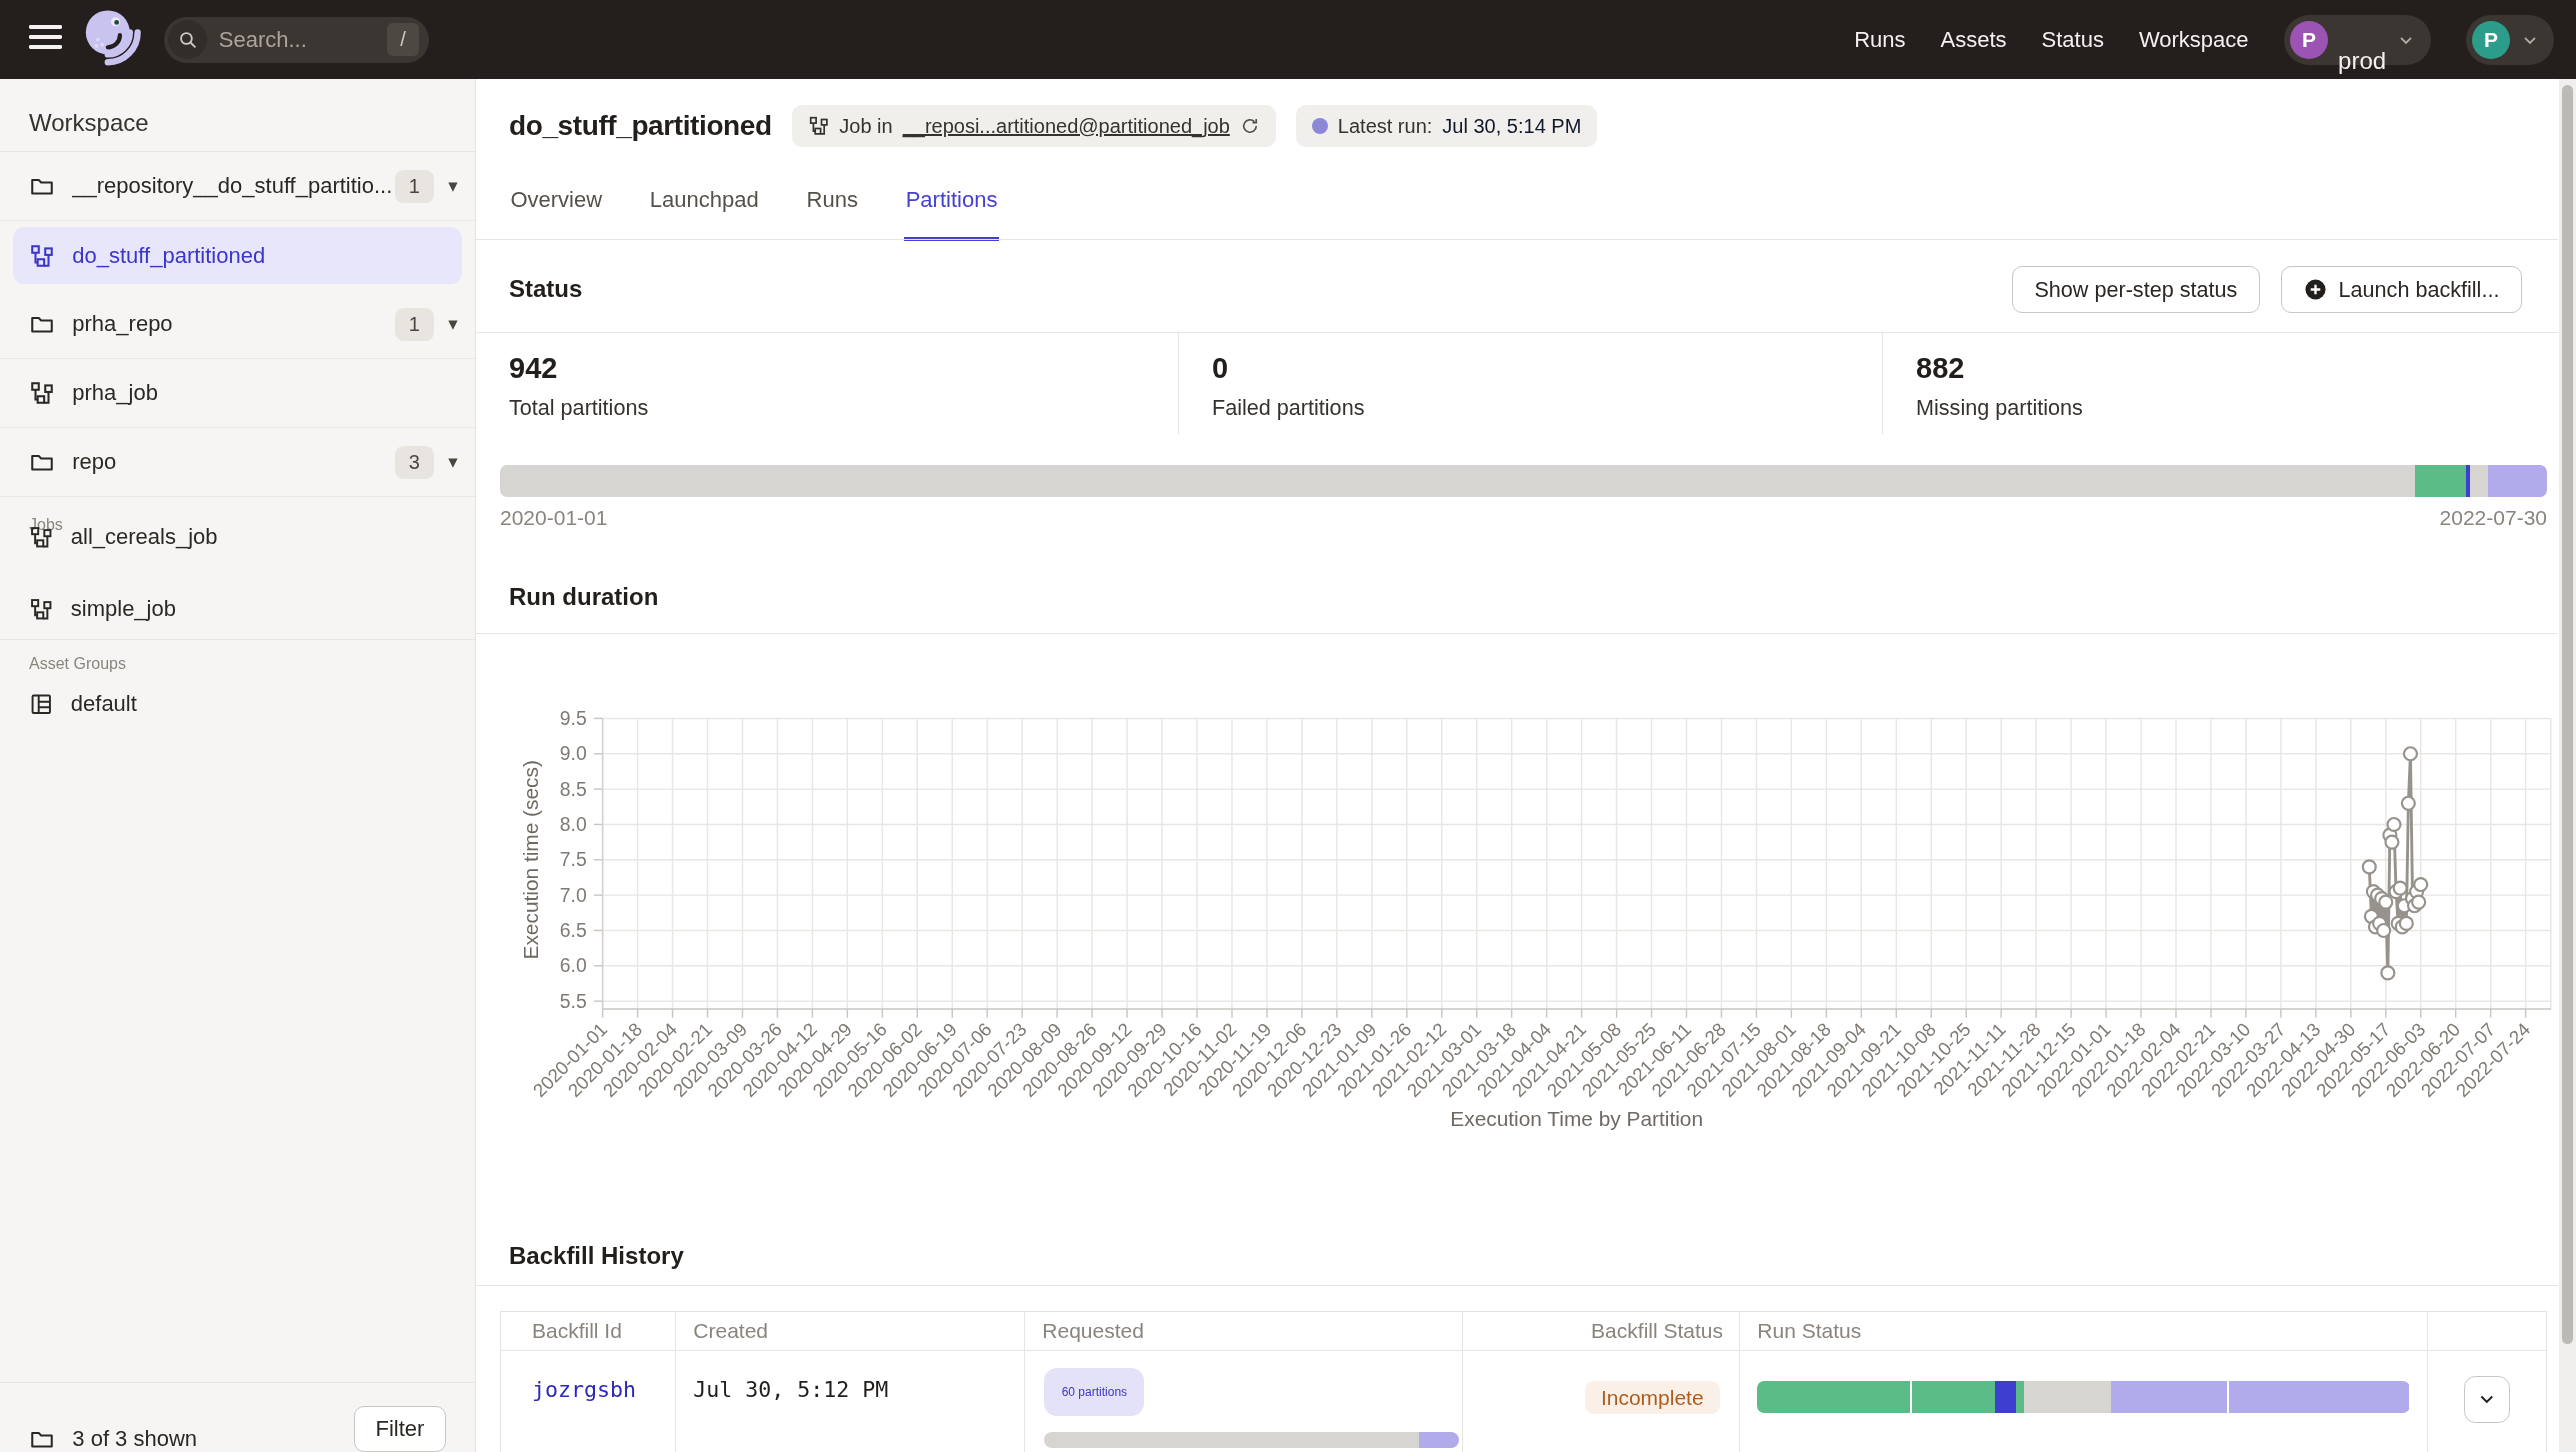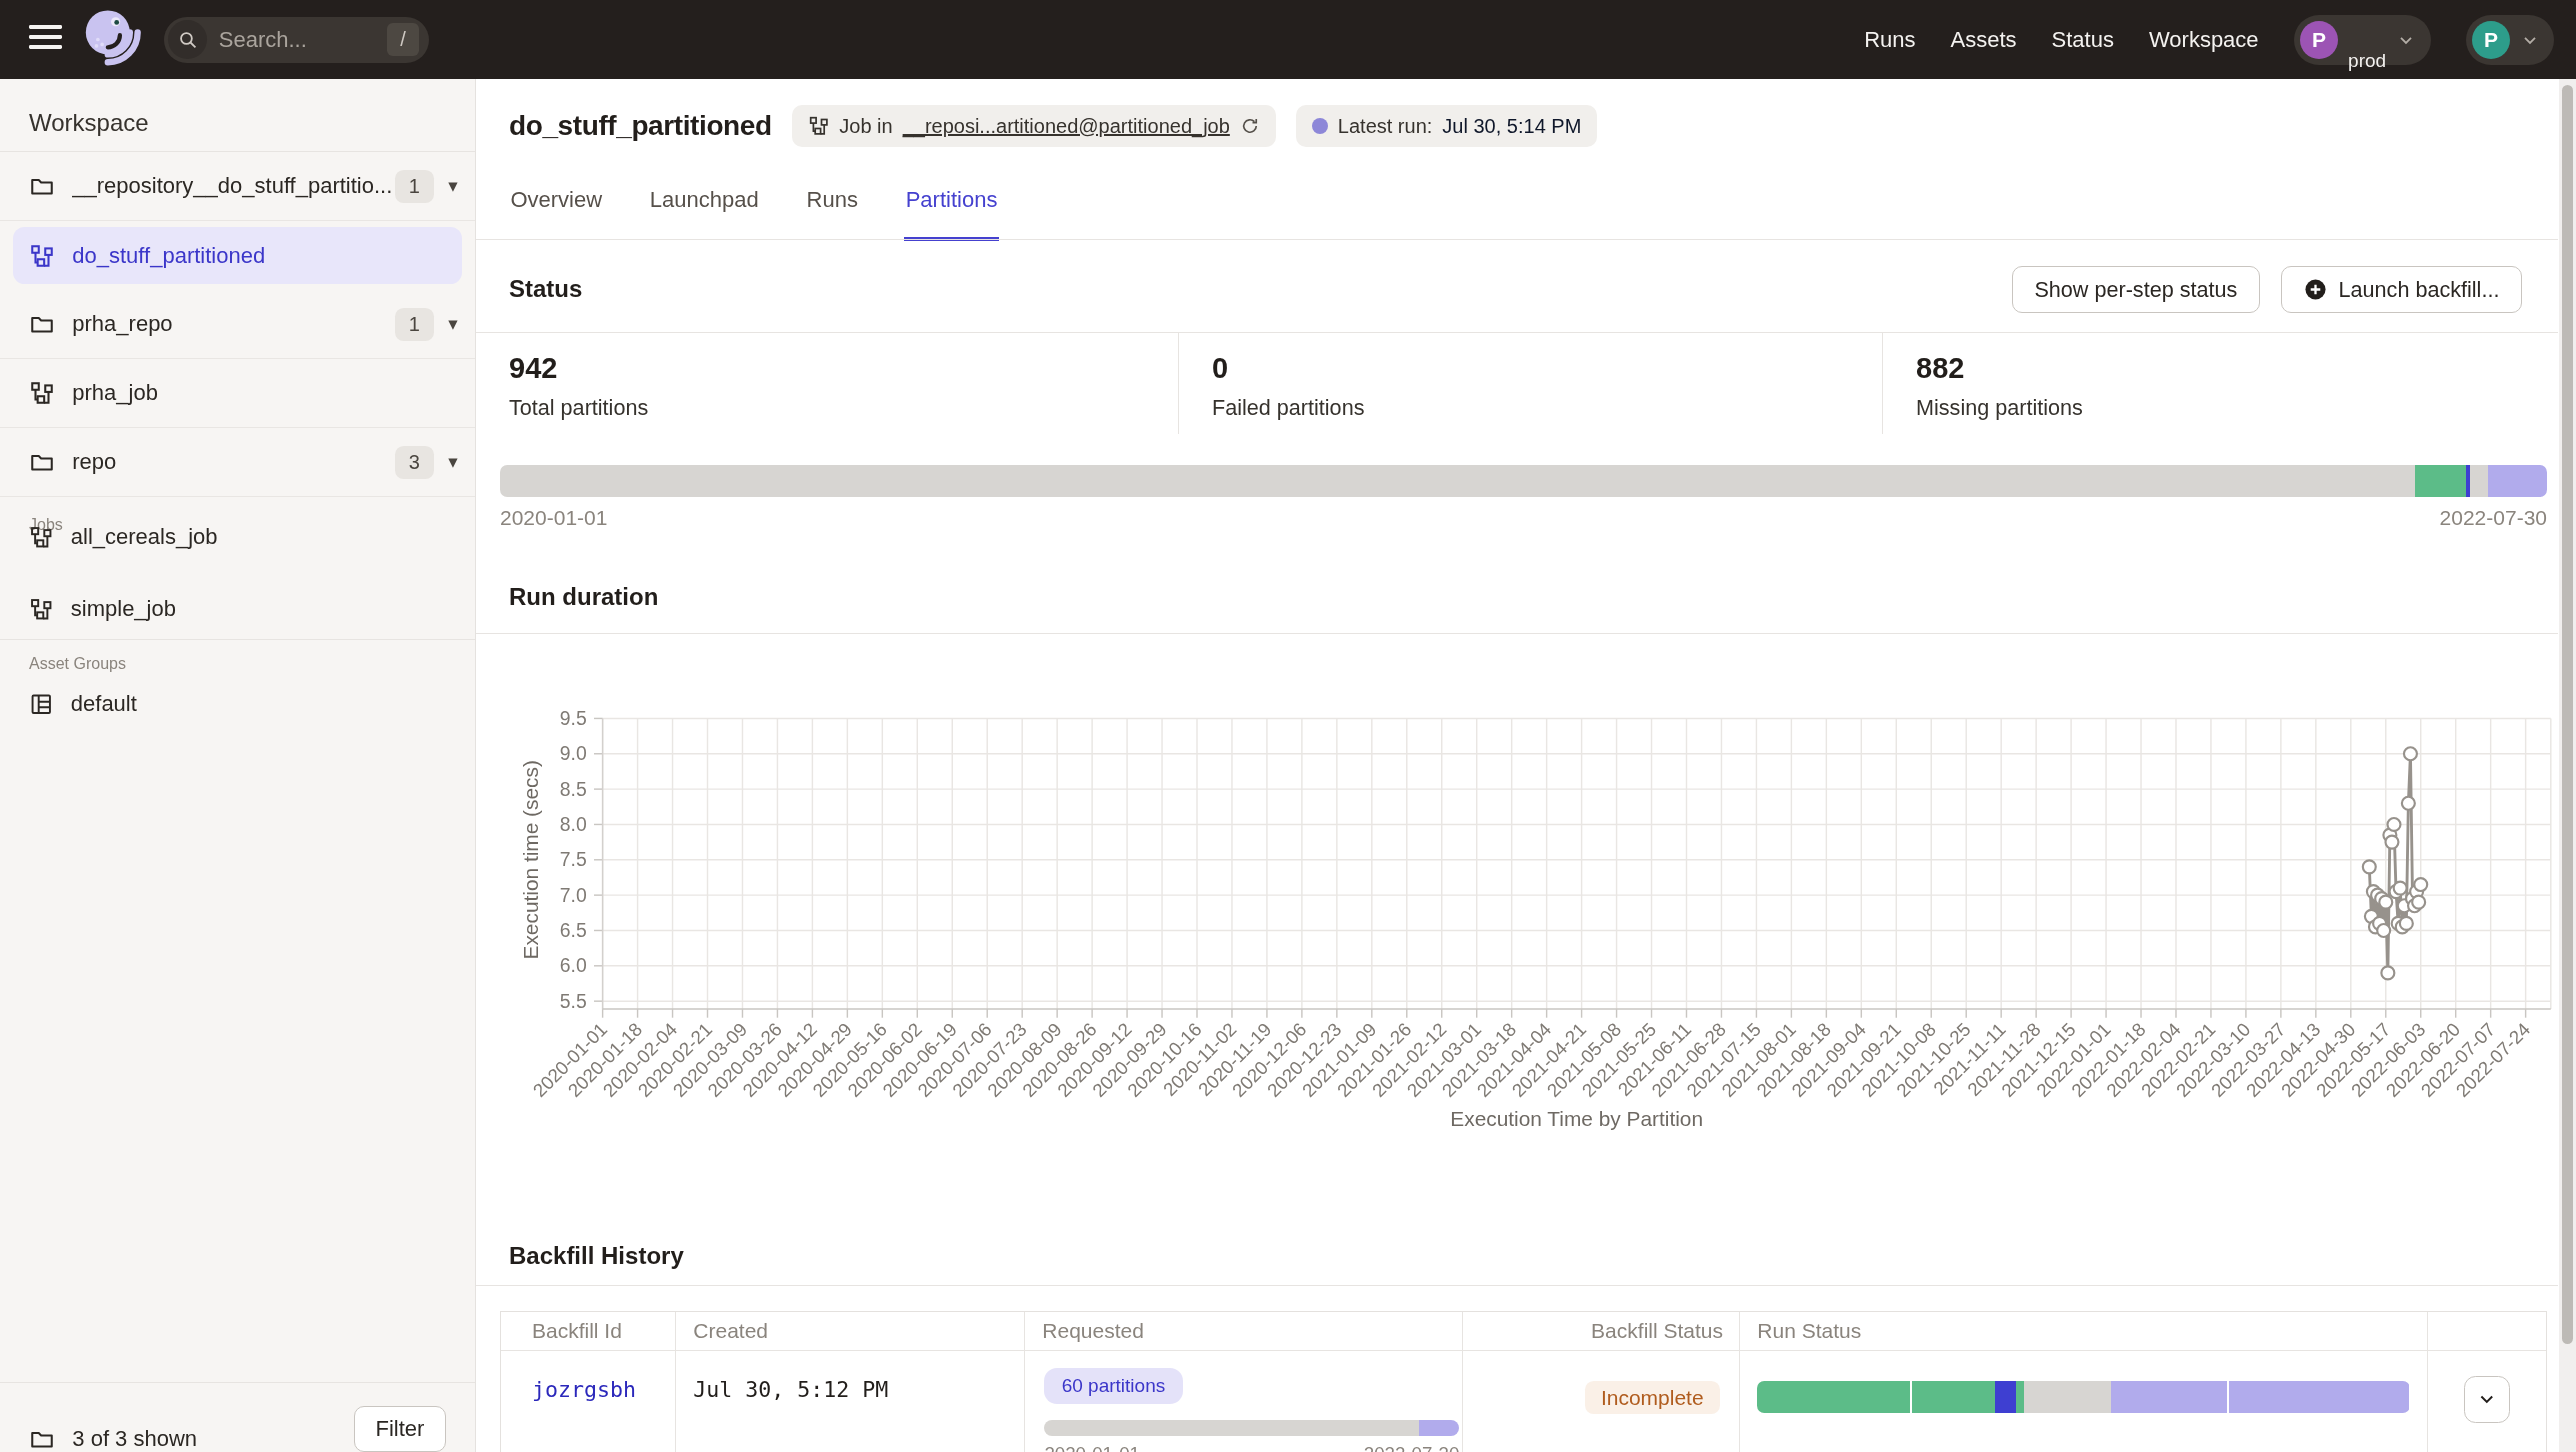--- a/index.html
+++ b/index.html
@@ -22,21 +22,21 @@
   .search .slash { margin-right:10px; width:32px; height:33px; background:#4d4842; border-radius:5.8px;
                    color:#cfc9c3; font-size:20px; display:flex; align-items:center; justify-content:center; }
   .nav-right { position:absolute; right:21.6px; top:0; height:79px; display:flex; align-items:center; gap:35px; }
   .nav-link { color:#f4f2f0; font-size:22px; font-weight:500; cursor:pointer; }
   .nav-pill { height:50px; background:#3b3632; border-radius:25px; display:flex; align-items:center;
               gap:10px; padding:0 14.4px 0 6.5px; cursor:pointer; }
   .avatar { width:38px; height:38px; border-radius:50%; color:#fff; font-size:21px; font-weight:600;
             display:flex; align-items:center; justify-content:center; }
   .avatar.purple { background:#9c54b4; }
   .avatar.teal { background:#2d9d8b; }
-  .nav-pill .pill-label { color:#f4f2f0; font-size:19px;margin-top:42px; }
+  .nav-pill .pill-label { color:#f4f2f0; font-size:24px;margin-top:42px; }
 
   
   .sidebar { position:absolute; left:0; top:79px; width:476px; height:1373px; background:#f7f5f3;
              border-right:0.7px solid #e5e2df; }
   .sb-title { position:absolute; left:29px; top:30px; font-size:24px; color:#36322d; font-weight:500; }
   .sb-rule { position:absolute; left:0; right:0; height:0.7px; background:#e7e4e1; }
   .sb-list { position:absolute; left:0; top:73px; right:0; }
   .sb-item { position:relative; height:69px; display:flex; align-items:center; border-bottom:0.7px solid #e9e6e3;
              padding:0 17.3px 0 29px; cursor:pointer; color:#2b2723; }
   .sb-item .sb-label { font-size:22px; margin-left:17.3px; white-space:nowrap; overflow:hidden;
@@ -101,22 +101,22 @@
   .bf-row > div { border-right:0.7px solid #e7e4e1; }
   .bf-row > div:last-child { border-right:none; }
   .bf-head { height:39px; border-bottom:0.7px solid #e7e4e1; }
   .bf-head > div { display:flex; align-items:center; padding-left:17.3px; color:#8a847d; font-size:21px; }
   .bf-head .c-id { padding-left:31px; }
   .bf-head .c-status { justify-content:flex-end; padding-right:16px; }
   .bf-body { height:148px; }
   .bf-id { padding:26px 0 0 31px; color:#2b28bb; cursor:pointer; font-size:21.6px; }
   .bf-created { padding:26px 0 0 17.3px; color:#221e1b; font-size:21.6px; }
   .bf-req { padding:17.3px 0 0 19.4px; }
-  .req-chip { display:inline-flex; align-items:center; height:36px; padding:0 17.3px; background:#e4e2f9;
-              color:#3b36c9; border-radius:13px; font-size:19px; cursor:pointer; }
+  .req-chip { display:inline-flex; align-items:center; height:48px; padding:0 17.3px; background:#e4e2f9;
+              color:#3b36c9; border-radius:13px; font-size:12px; cursor:pointer; }
   .req-bar { margin-top:16px; width:415px; height:16px; border-radius:8px; }
   .req-dates { margin-top:7.2px; width:415px; display:flex; justify-content:space-between;
                font-size:18.7px; color:#8a847d; }
   .bf-status { display:flex; justify-content:flex-end; padding:30px 19.4px 0 0; }
   .status-pill { height:33px; padding:0 16px; background:#faf0e7; color:#b05c1e; border-radius:8.6px;
                  font-size:21px; display:flex; align-items:center; }
   .bf-runstat { padding:30px 0 0 16.5px; }
   .run-bar { width:653px; height:32px; border-radius:7.2px; }
   .bf-expand { display:flex; justify-content:center; padding-top:24.5px; }
   .expand-btn { width:46px; height:47px; border-radius:11.5px; }

